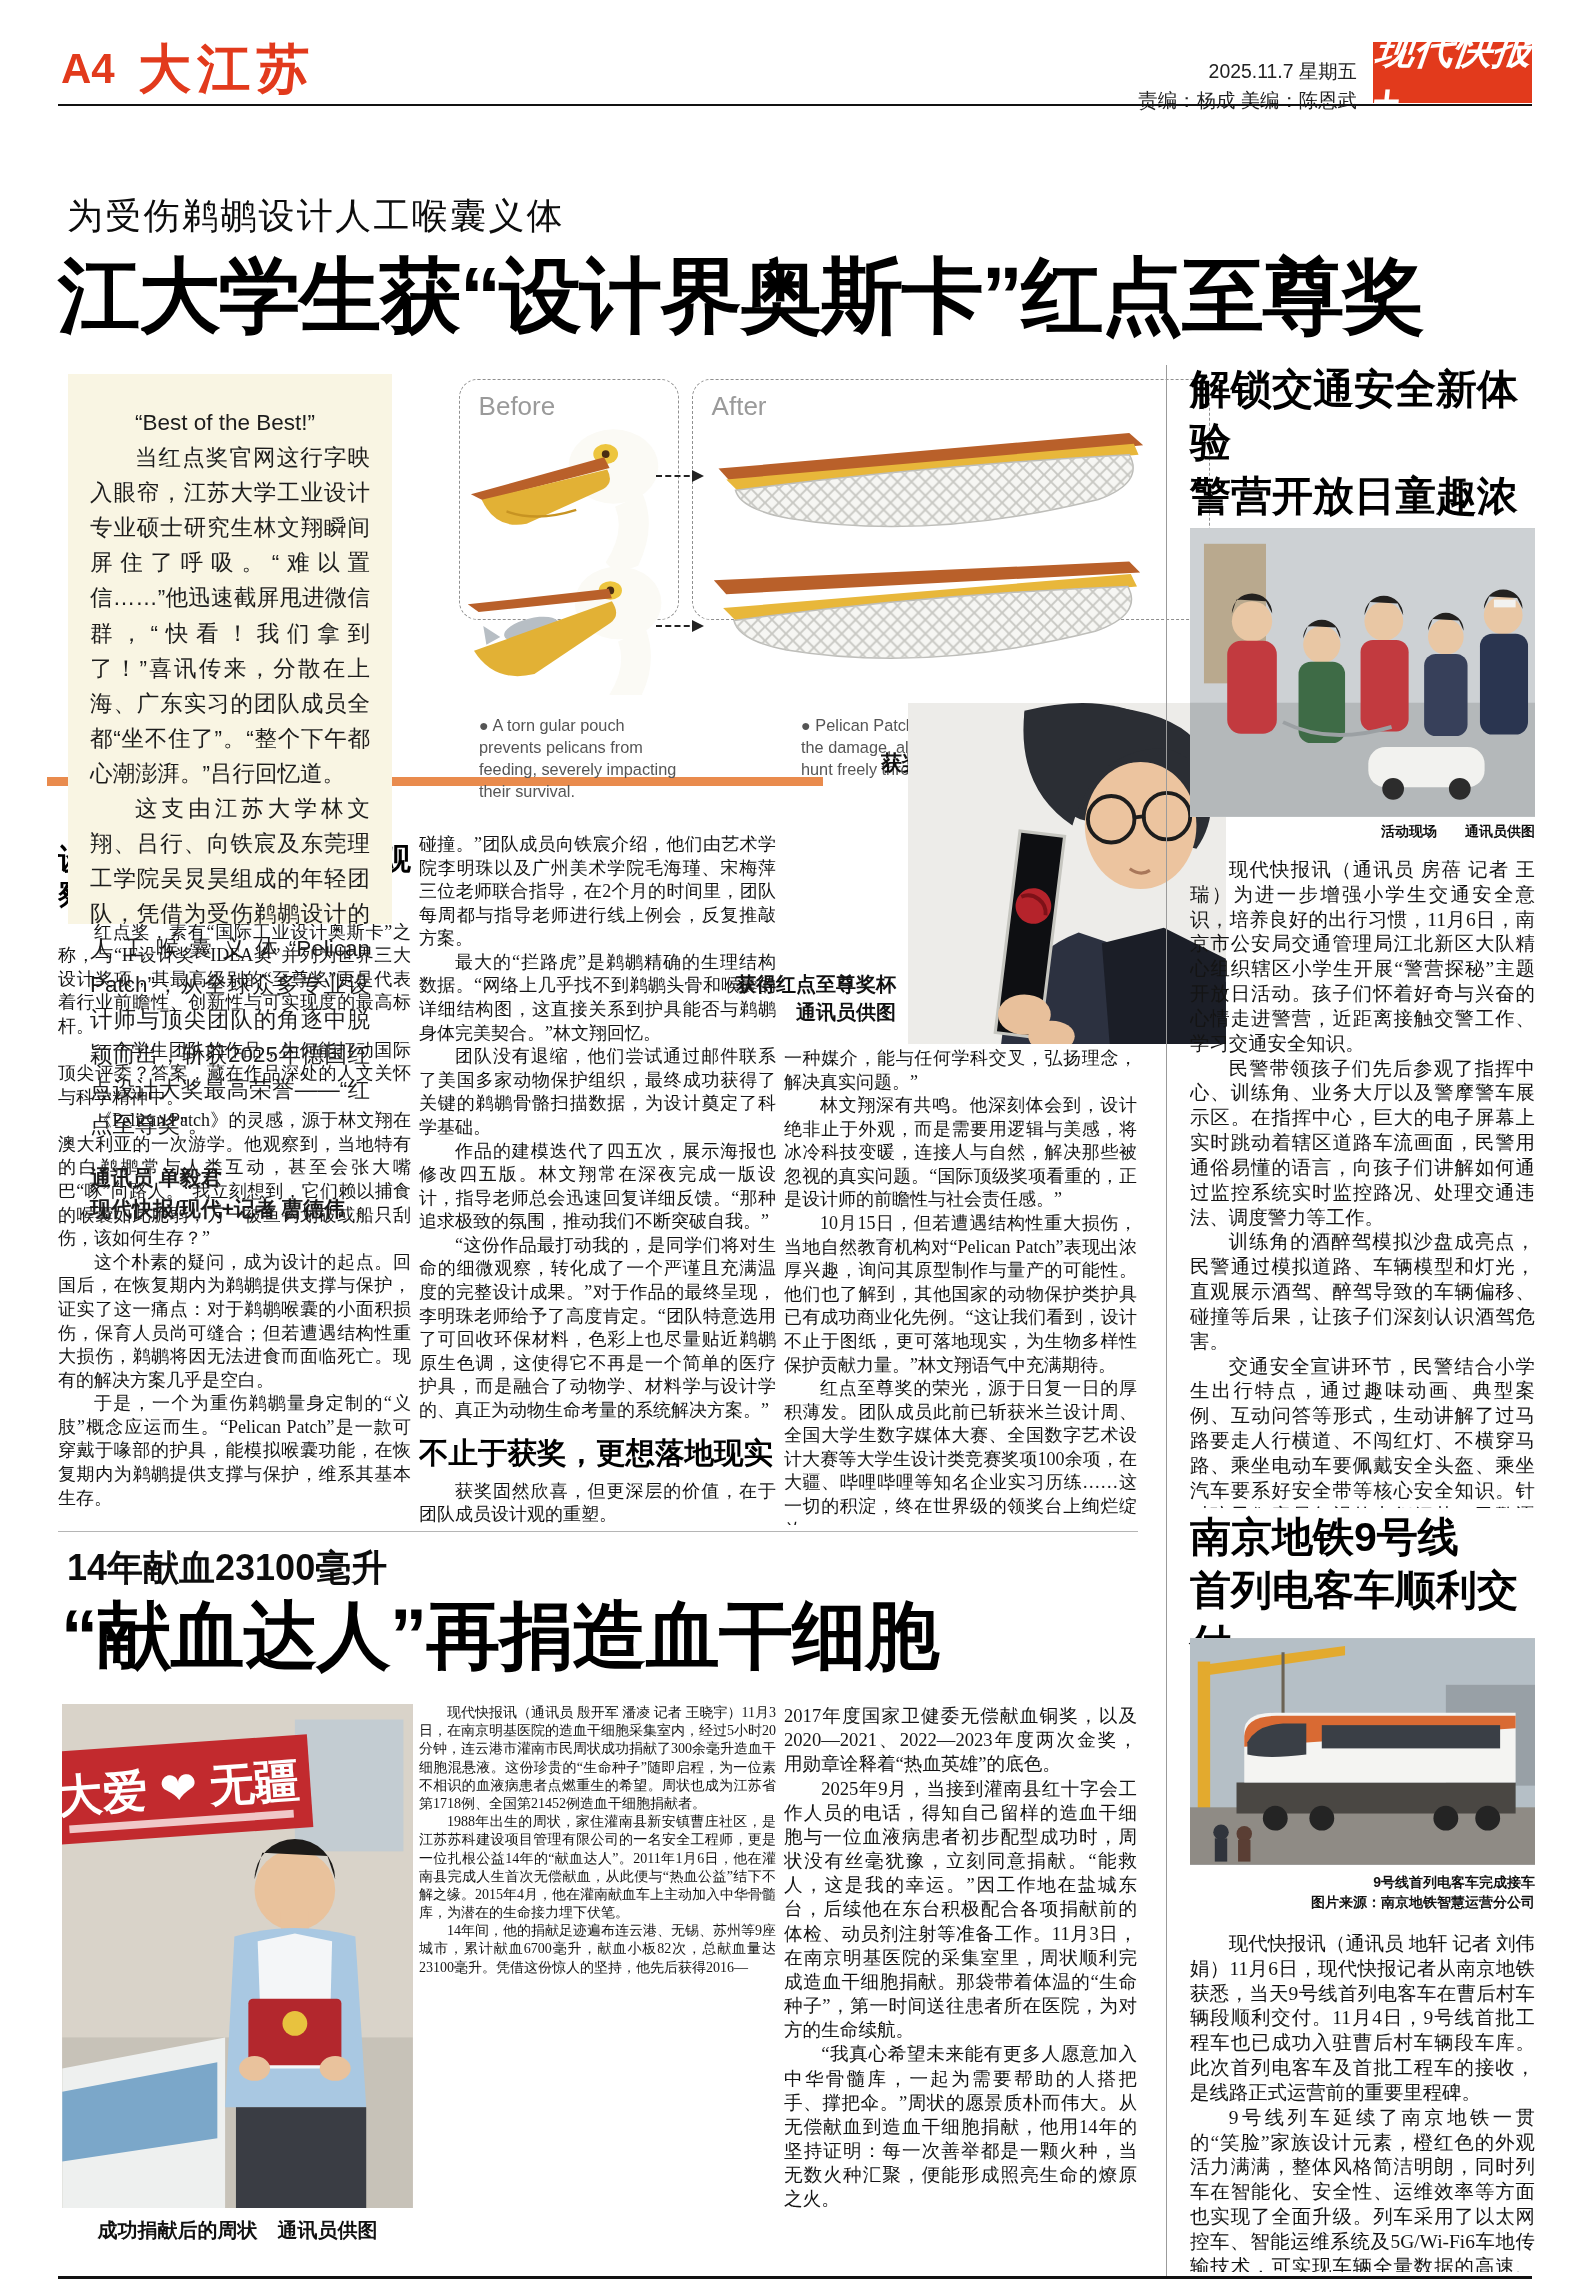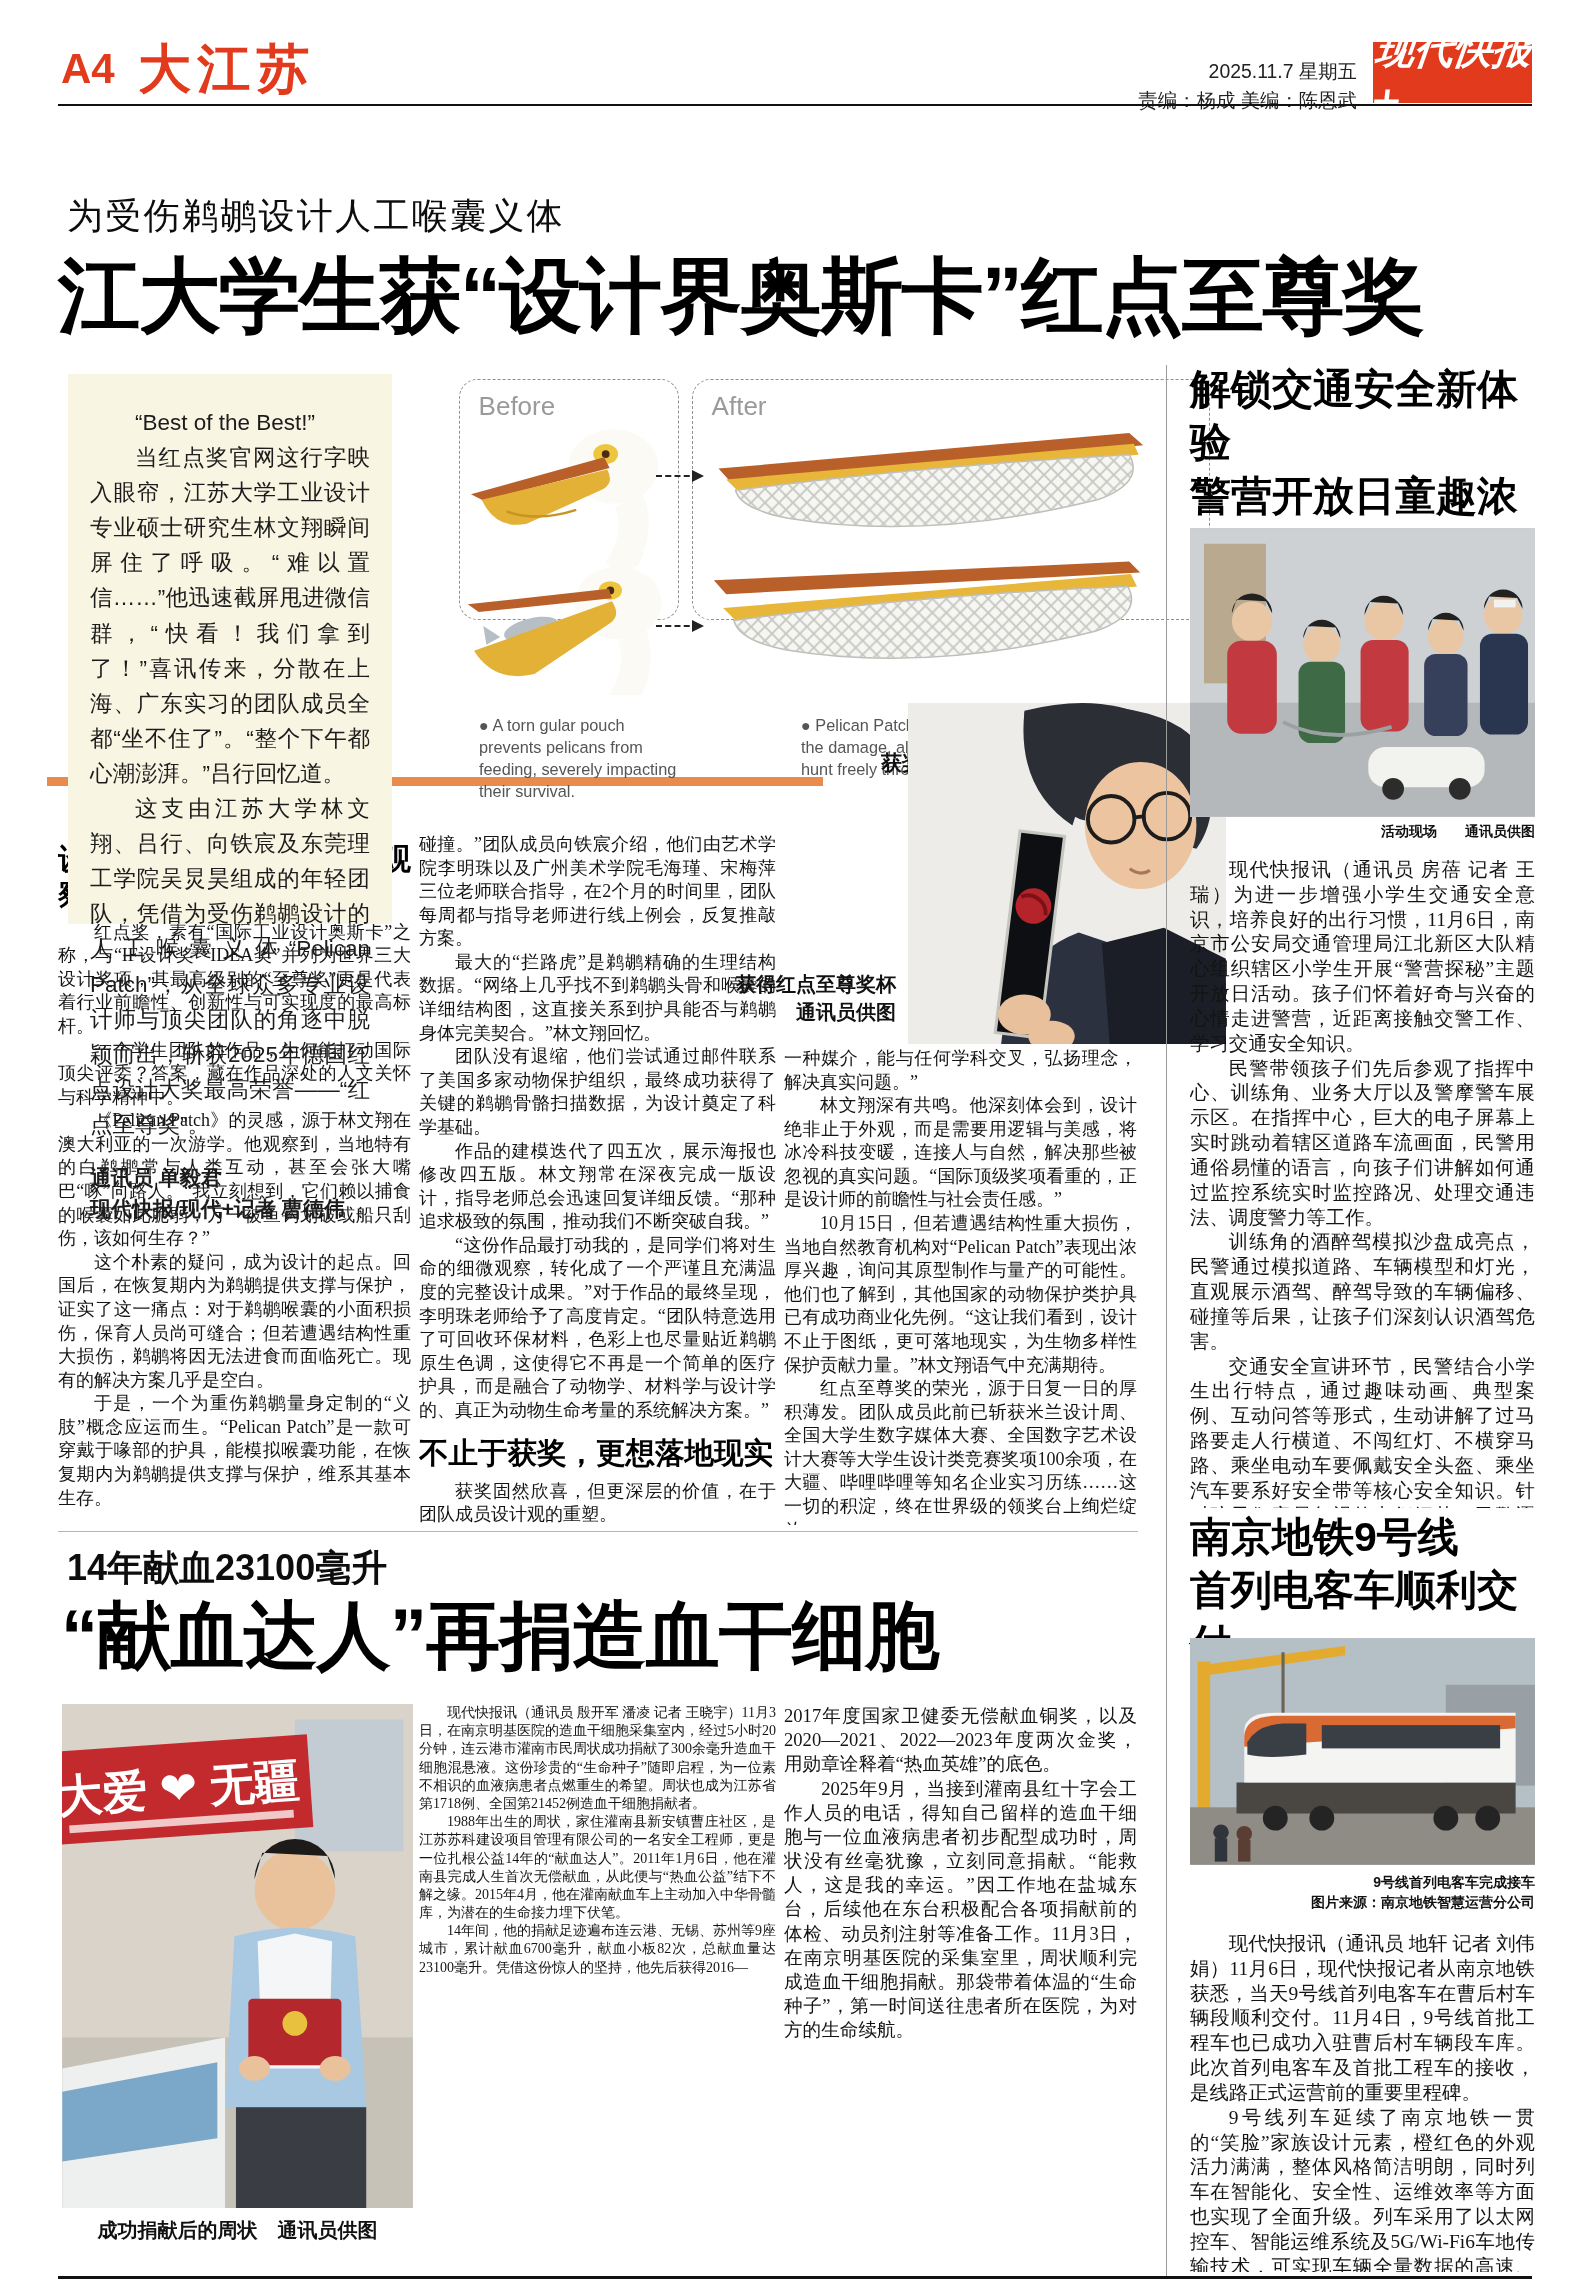--- a/index.html
+++ b/index.html
@@ -335,17 +335,18 @@
   <div class="abs b-caption">成功捐献后的周状　通讯员供图</div>
 
   <div class="col b-colA">
       <p>现代快报讯（通讯员 殷开军 潘凌 记者 王晓宇）11月3日，在南京明基医院的造血干细胞采集室内，经过5小时20分钟，连云港市灌南市民周状成功捐献了300余毫升造血干细胞混悬液。这份珍贵的“生命种子”随即启程，为一位素不相识的血液病患者点燃重生的希望。周状也成为江苏省第1718例、全国第21452例造血干细胞捐献者。</p>
       <p>1988年出生的周状，家住灌南县新安镇曹庄社区，是江苏苏科建设项目管理有限公司的一名安全工程师，更是一位扎根公益14年的“献血达人”。2011年1月6日，他在灌南县完成人生首次无偿献血，从此便与“热血公益”结下不解之缘。2015年4月，他在灌南献血车上主动加入中华骨髓库，为潜在的生命接力埋下伏笔。</p>
       <p>14年间，他的捐献足迹遍布连云港、无锡、苏州等9座城市，累计献血6700毫升，献血小板82次，总献血量达23100毫升。凭借这份惊人的坚持，他先后获得2016—</p>
     </div>
   <div class="col b-colB">
       <p class="ni">2017年度国家卫健委无偿献血铜奖，以及2020—2021、2022—2023年度两次金奖，用勋章诠释着“热血英雄”的底色。</p>
       <p>2025年9月，当接到灌南县红十字会工作人员的电话，得知自己留样的造血干细胞与一位血液病患者初步配型成功时，周状没有丝毫犹豫，立刻同意捐献。“能救人，这是我的幸运。”因工作地在盐城东台，后续他在东台积极配合各项捐献前的体检、动员剂注射等准备工作。11月3日，在南京明基医院的采集室里，周状顺利完成造血干细胞捐献。那袋带着体温的“生命种子”，第一时间送往患者所在医院，为对方的生命续航。</p>
+      <p>“我真心希望未来能有更多人愿意加入中华骨髓库，一起为需要帮助的人搭把手、撑把伞。”周状的愿景质朴而伟大。从无偿献血到造血干细胞捐献，他用14年的坚持证明：每一次善举都是一颗火种，当无数火种汇聚，便能形成照亮生命的燎原之火。</p>
     </div>
 
   <div class="abs bottom-rule"></div>
 </div>
 
 
 </body></html>

